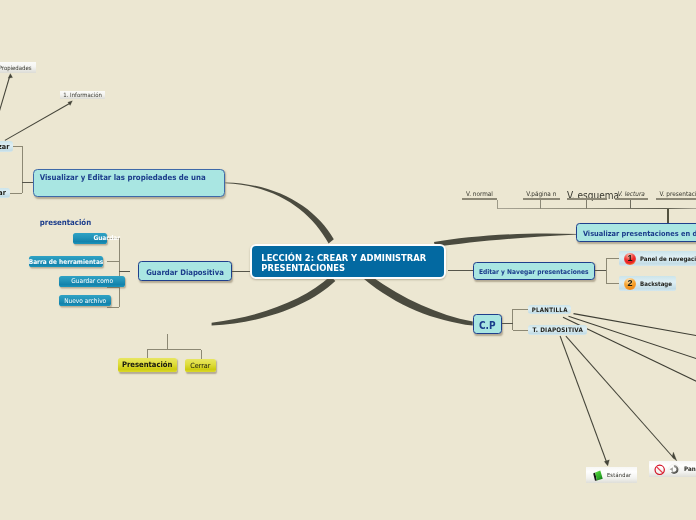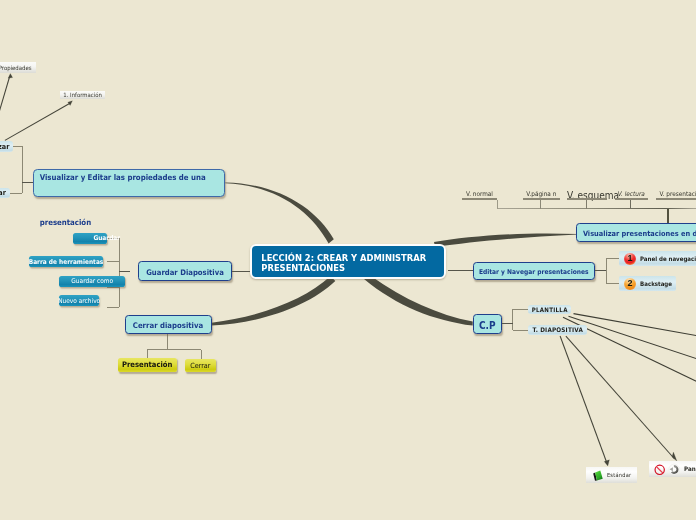--- a/index.html
+++ b/index.html
@@ -161,23 +161,20 @@
      font-size:7.78px;line-height:8.4px;text-align:left;justify-content:flex-start;
      flex-direction:column;align-items:flex-start;padding:4.7px 0 0 6.2px;">
   <div>Visualizar y Editar las propiedades de una</div>
   <div>presentación</div>
 </div>
 
 <div class="node" style="left:130px;top:261px;width:94px;height:19.5px;font-size:7.66px;margin-left:8px;">
   <span>Guardar Diapositiva</span>
 </div>
 
-<div class="node" style="left:124.5px;top:314.5px;width:87px;height:19.5px;font-size:7.72px;">
-  <span>Cerrar diapositiva</span>
-</div>
 
 <div class="node" style="left:575.5px;top:222.5px;width:136px;height:19.5px;font-size:7.35px;
      justify-content:flex-start;padding-left:6.4px;">
   <span>Visualizar presentaciones en d</span>
 </div>
 
 <div class="node" style="left:472.5px;top:261.5px;width:122.5px;height:18.5px;font-size:6.62px;">
   <span>Editar y Navegar presentaciones</span>
 </div>
 
@@ -187,21 +184,21 @@
 
 <div class="teal" style="left:73.3px;top:232.9px;width:34px;height:10.8px;font-size:6.5px;font-weight:bold;padding-left:33px;">
   <span>Guardar</span>
 </div>
 <div class="teal" style="left:29px;top:256.4px;width:74px;height:10.8px;font-size:6.5px;font-weight:bold;">
   <span>Barra de herramientas</span>
 </div>
 <div class="teal" style="left:59.2px;top:275.8px;width:66px;height:10.8px;font-size:6.5px;">
   <span>Guardar como</span>
 </div>
-<div class="teal" style="left:59.2px;top:295.2px;width:40px;height:10.8px;font-size:6.5px;">
+<div class="teal" style="left:59.2px;top:295.2px;width:52px;height:10.8px;font-size:6.5px;">
   <span>Nuevo archivo</span>
 </div>
 
 <div class="yellow" style="left:117.8px;top:358.1px;width:58.8px;height:13.6px;font-size:7.62px;">
   <span>Presentación</span>
 </div>
 <div class="yellow" style="left:184.5px;top:359.2px;width:31.6px;height:12.4px;font-size:7.2px;font-weight:normal;">
   <span>Cerrar</span>
 </div>
 

